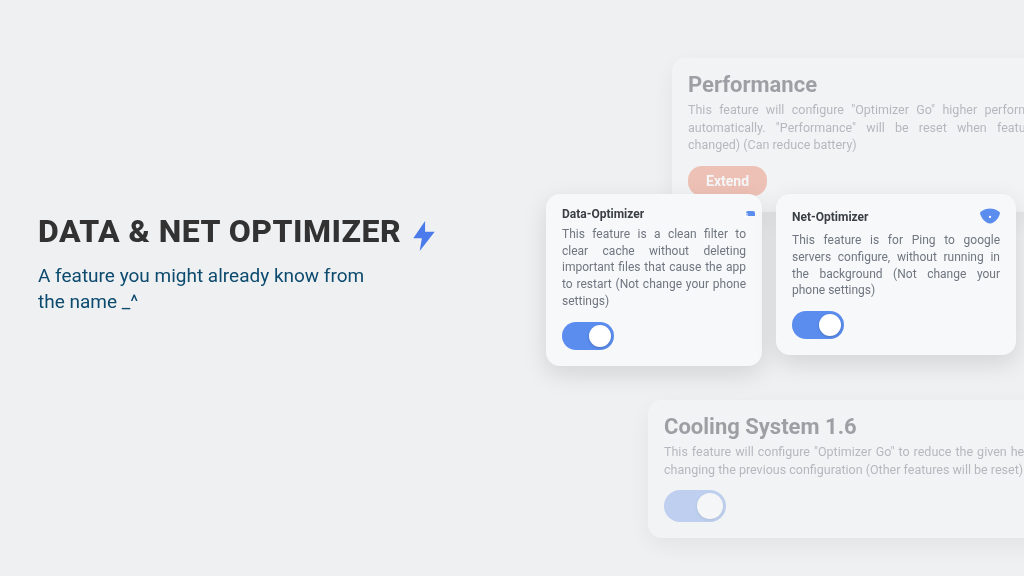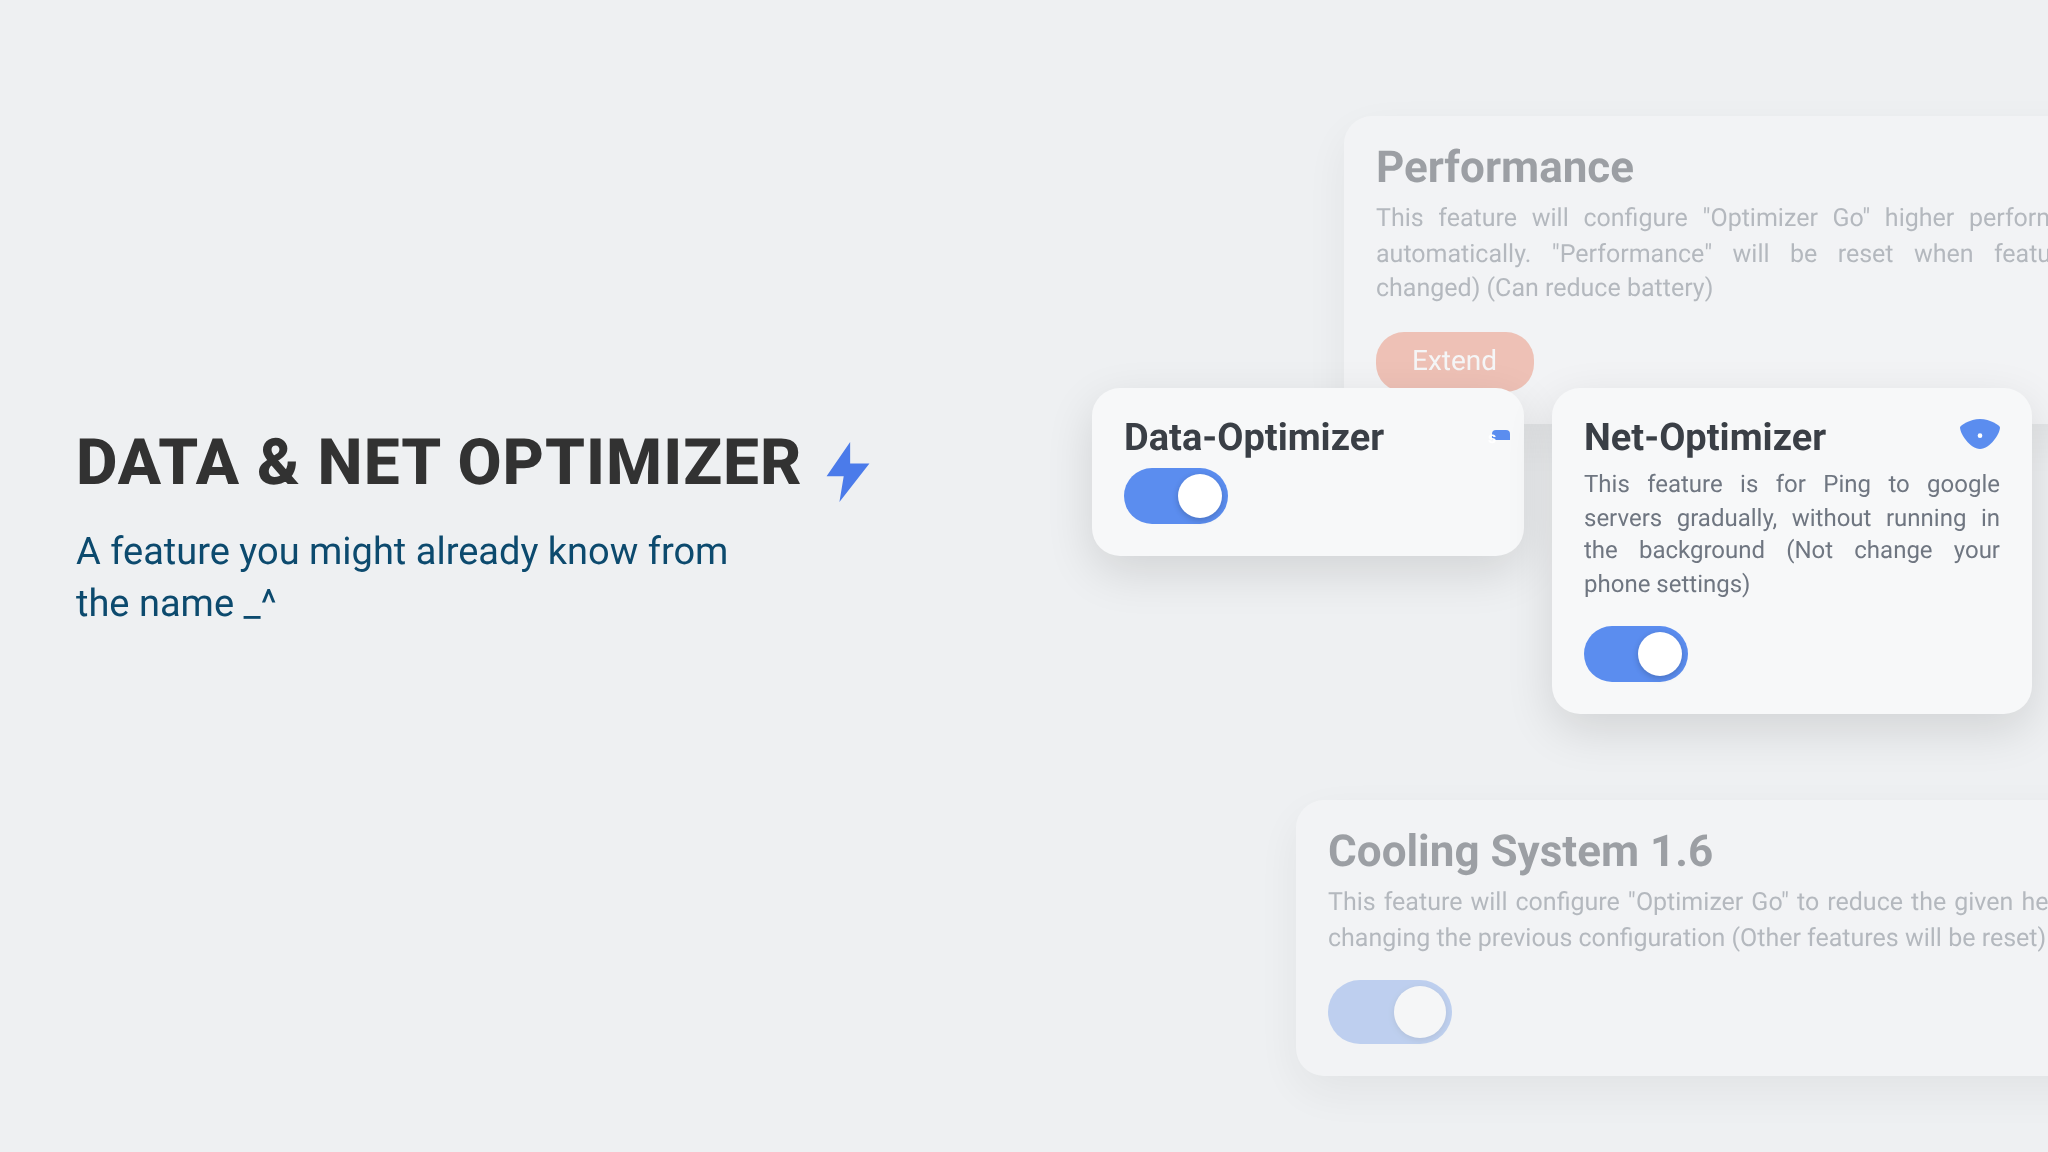--- a/index.html
+++ b/index.html
@@ -43,21 +43,21 @@
     padding: 14px 16px 16px 16px;
   }
   .card.faded { opacity: 0.45; }
   .card .title-row {
     display: flex;
     align-items: center;
     justify-content: space-between;
     margin-bottom: 4px;
   }
   .card .card-title {
-    font-size: 19px;
+    font-size: 12px;
     font-weight: 700;
     color: #3a3f46;
     line-height: 1.15;
   }
   .card.faded .card-title.big {
     font-size: 22px;
     text-align: center;
   }
   .card .icon-slot { flex-shrink: 0; margin-left: 8px; }
   .card .desc {
@@ -86,21 +86,21 @@
   }
   .toggle.large {
     width: 62px; height: 32px; border-radius: 16px;
     background: #85a9ec;
   }
   .toggle.large .knob { width: 26px; height: 26px; top: 3px; right: 3px; }
   .extend-btn {
     display: inline-block;
     background: #ee8a6f;
     color: #fff;
-    font-weight: 400;
+    font-weight: 700;
     font-size: 14px;
     padding: 7px 18px;
     border-radius: 14px;
     cursor: pointer;
   }
 
   
   .perf-card { left: 672px; top: 58px; width: 400px; }
   .data-card { left: 546px; top: 194px; width: 216px; }
   .net-card  { left: 776px; top: 194px; width: 240px; }
@@ -152,36 +152,37 @@
   <div class="extend-btn">Extend</div>
 </div>
 
 <div class="card data-card">
   <div class="title-row">
     <div class="card-title">Data-Optimizer</div>
     <span class="icon-slot">
       <span class="folder-icon"></span>
     </span>
   </div>
+  <div class="desc">This feature is a clean filter to clear cache without deleting important files that cause the app to restart (Not change your phone settings)</div>
   <div class="toggle">
     <div class="knob"></div>
   </div>
 </div>
 
 <div class="card net-card">
   <div class="title-row">
     <div class="card-title">Net-Optimizer</div>
     <span class="icon-slot">
       <svg width="20" height="16" viewBox="0 0 24 18">
         <path d="M12 18 C18 18 24 9 24 5 C24 4 18 0 12 0 C6 0 0 4 0 5 C0 9 6 18 12 18 Z" fill="#5b8def"></path>
         <circle cx="12" cy="10" r="1.4" fill="#fff"></circle>
       </svg>
     </span>
   </div>
-  <div class="desc">This feature is for Ping to google servers gradually, without running in the background (Not change your phone settings)</div>
+  <div class="desc">This feature is for Ping to google servers configure, without running in the background (Not change your phone settings)</div>
   <div class="toggle">
     <div class="knob"></div>
   </div>
 </div>
 
 <div class="card faded cool-card">
   <div class="title-row">
     <div class="card-title big">Cooling System 1.6</div>
   </div>
   <div class="desc">This feature will configure "Optimizer Go" to reduce the given heat by changing the previous configuration (Other features will be reset)</div>

